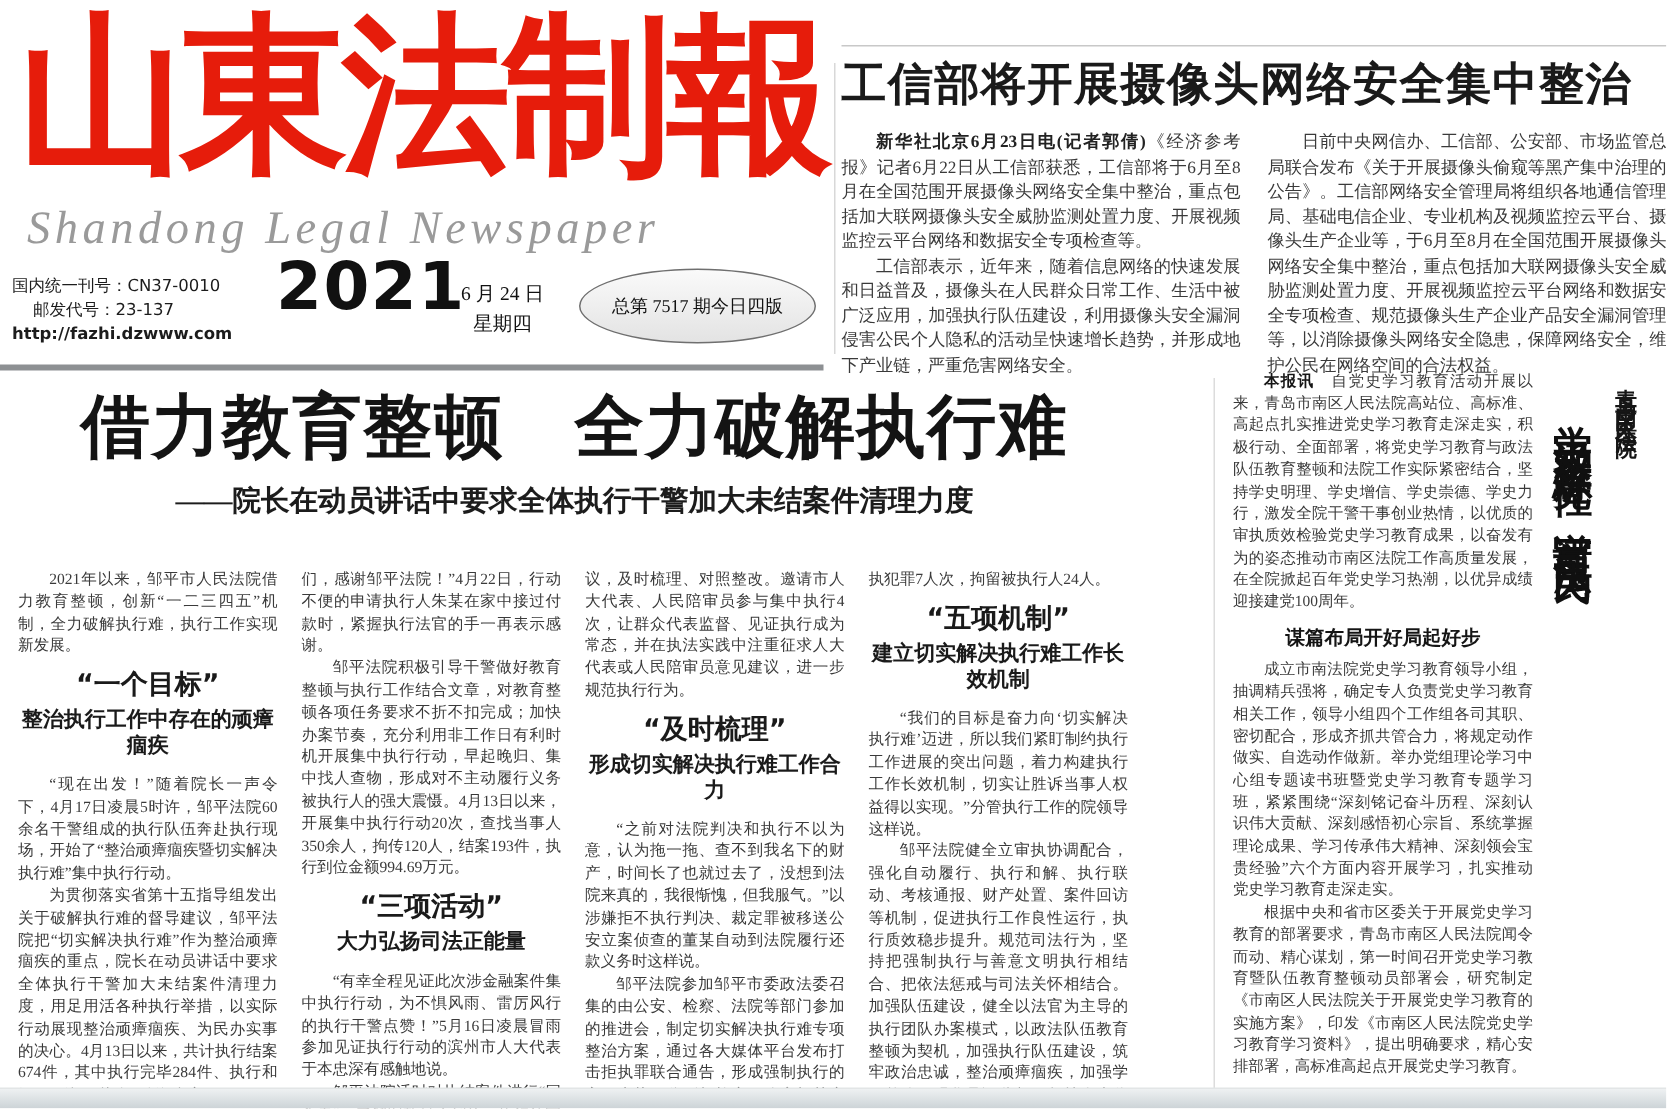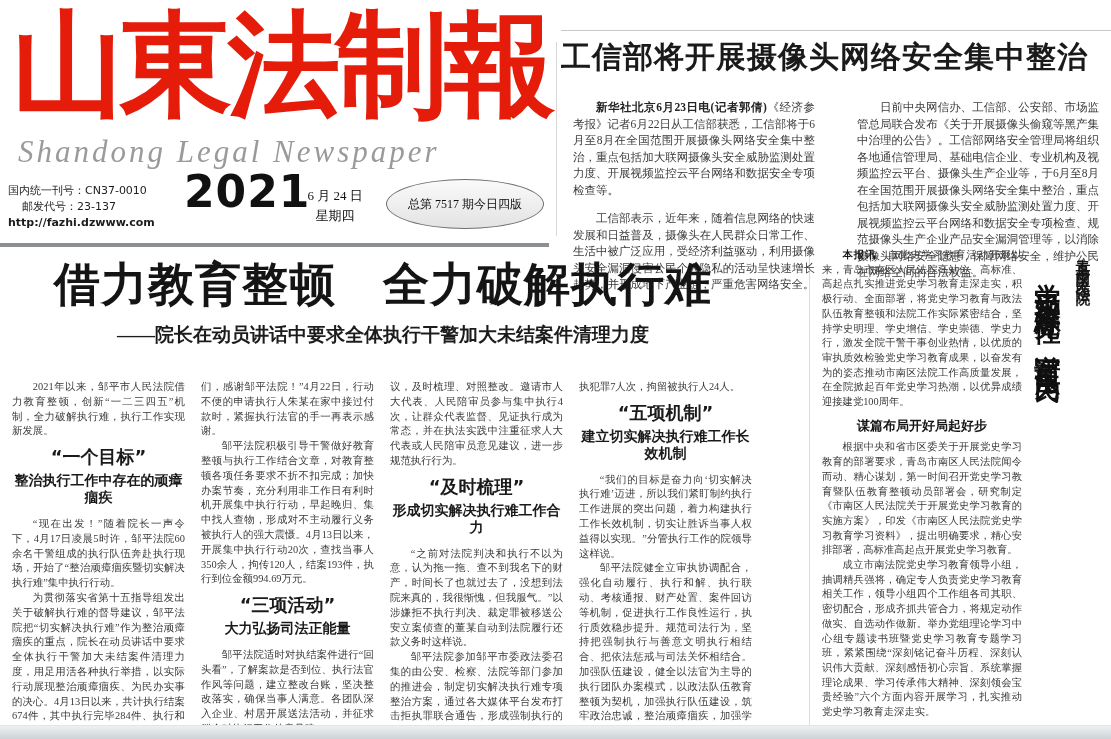--- a/index.html
+++ b/index.html
@@ -32,21 +32,21 @@
   .vdiv1{position:absolute;left:556px;top:42px;width:1px;height:194px;background:#d8d8d8;}
   .vdiv2{position:absolute;left:809px;top:252px;width:1px;height:474px;background:#dcdcdc;}
 
   
   .tr-article{position:absolute;left:561px;top:30px;width:550px;height:214px;
         border-top:1px solid #c8c8c8;padding-top:9px;box-sizing:border-box;}
   .tr-headline{margin:0 0 13px 0;font-size:30px;line-height:34px;font-weight:bold;color:#1a1a1a;
         letter-spacing:1px;white-space:nowrap;font-family:"Liberation Serif",serif;}
   .tr-cols{display:flex;gap:18px;}
   .tr-col{width:266px;font-size:11.5px;line-height:16.5px;text-align:justify;color:#3a3a3a;}
-  .tr-col p{margin:12px;text-indent:2em;}
+  .tr-col p{margin:0;text-indent:2em;}
   .tr-col b{font-weight:bold;color:#222;}
 
   
   .main-article{position:absolute;left:12px;top:252px;width:742px;height:487px;}
   .main-headline{margin:6px 0 0 0;text-align:center;font-family:"DejaVu Sans",sans-serif;
         font-weight:bold;font-size:46px;line-height:52px;color:#141414;letter-spacing:1px;
         white-space:nowrap;}
   .main-subhead{margin:14px 0 0 0;text-align:center;font-weight:bold;font-size:19px;
         line-height:22px;color:#1c1c1c;white-space:nowrap;}
   .main-cols{display:flex;gap:16px;margin-top:34px;height:363px;overflow:hidden;}
@@ -102,21 +102,21 @@
   </header>
 
   <div class="vdiv1"></div>
   <div class="vdiv2"></div>
 
   <section class="tr-article">
     <h2 class="tr-headline">工信部将开展摄像头网络安全集中整治</h2>
     <div class="tr-cols">
       <div class="tr-col">
         <p><b>新华社北京6月23日电(记者郭倩)</b><span>《经济参考报》记者6月22日从工信部获悉，工信部将于6月至8月在全国范围开展摄像头网络安全集中整治，重点包括加大联网摄像头安全威胁监测处置力度、开展视频监控云平台网络和数据安全专项检查等。</span></p>
-        <p>工信部表示，近年来，随着信息网络的快速发展和日益普及，摄像头在人民群众日常工作、生活中被广泛应用，受经济利益驱动，利用摄像头安全漏洞侵害公民个人隐私的活动呈快速增长趋势，并形成地下产业链，严重危害网络安全。</p>
+        <p>工信部表示，近年来，随着信息网络的快速发展和日益普及，摄像头在人民群众日常工作、生活中被广泛应用，加强执行队伍建设，利用摄像头安全漏洞侵害公民个人隐私的活动呈快速增长趋势，并形成地下产业链，严重危害网络安全。</p>
       </div>
       <div class="tr-col">
         <p>日前中央网信办、工信部、公安部、市场监管总局联合发布《关于开展摄像头偷窥等黑产集中治理的公告》。工信部网络安全管理局将组织各地通信管理局、基础电信企业、专业机构及视频监控云平台、摄像头生产企业等，于6月至8月在全国范围开展摄像头网络安全集中整治，重点包括加大联网摄像头安全威胁监测处置力度、开展视频监控云平台网络和数据安全专项检查、规范摄像头生产企业产品安全漏洞管理等，以消除摄像头网络安全隐患，保障网络安全，维护公民在网络空间的合法权益。</p>
       </div>
     </div>
   </section>
 
   <section class="main-article">
     <h1 class="main-headline">借力教育整顿　全力破解执行难</h1>
     <div class="main-subhead">——院长在动员讲话中要求全体执行干警加大未结案件清理力度</div>
@@ -129,20 +129,21 @@
         <p>“现在出发！”随着院长一声令下，4月17日凌晨5时许，邹平法院60余名干警组成的执行队伍奔赴执行现场，开始了“整治顽瘴痼疾暨切实解决执行难”集中执行行动。</p>
         <p>为贯彻落实省第十五指导组发出关于破解执行难的督导建议，邹平法院把“切实解决执行难”作为整治顽瘴痼疾的重点，院长在动员讲话中要求全体执行干警加大未结案件清理力度，用足用活各种执行举措，以实际行动展现整治顽瘴痼疾、为民办实事的决心。4月13日以来，共计执行结案674件，其中执行完毕284件、执行和解326件，执行到位金额8796.04万元。</p>
 
       </div>
 
       <div class="mcol">
         <p style="text-indent:0">们，感谢邹平法院！”4月22日，行动不便的申请执行人朱某在家中接过付款时，紧握执行法官的手一再表示感谢。</p>
         <p>邹平法院积极引导干警做好教育整顿与执行工作结合文章，对教育整顿各项任务要求不折不扣完成；加快办案节奏，充分利用非工作日有利时机开展集中执行行动，早起晚归、集中找人查物，形成对不主动履行义务被执行人的强大震慑。4月13日以来，开展集中执行行动20次，查找当事人350余人，拘传120人，结案193件，执行到位金额994.69万元。</p>
         <div class="sec-quote">“三项活动”</div>
         <div class="sec-title">大力弘扬司法正能量</div>
+        <p>“有幸全程见证此次涉金融案件集中执行行动，为不惧风雨、雷厉风行的执行干警点赞！”5月16日凌晨冒雨参加见证执行行动的滨州市人大代表于本忠深有感触地说。</p>
         <p>邹平法院适时对执结案件进行“回头看”，了解案款是否到位、执行法官作风等问题，建立整改台账，坚决整改落实，确保当事人满意。各团队深入企业、村居开展送法活动，并征求群众对执行工作的意见建</p>
       </div>
 
       <div class="mcol">
         <p style="text-indent:0">议，及时梳理、对照整改。邀请市人大代表、人民陪审员参与集中执行4次，让群众代表监督、见证执行成为常态，并在执法实践中注重征求人大代表或人民陪审员意见建议，进一步规范执行行为。</p>
         <div class="sec-quote">“及时梳理”</div>
         <div class="sec-title">形成切实解决执行难工作合力</div>
         <p>“之前对法院判决和执行不以为意，认为拖一拖、查不到我名下的财产，时间长了也就过去了，没想到法院来真的，我很惭愧，但我服气。”以涉嫌拒不执行判决、裁定罪被移送公安立案侦查的董某自动到法院履行还款义务时这样说。</p>
         <p>邹平法院参加邹平市委政法委召集的由公安、检察、法院等部门参加的推进会，制定切实解决执行难专项整治方案，通过各大媒体平台发布打击拒执罪联合通告，形成强制执行的高压态势。分别与检察、公安机关座谈交流，针对与检察机关的配合、充分发挥检察机关监督职能；发挥公安机关查找当事人和被执行人车辆、打击拒不履行法院判决、裁定犯罪、收拘等工作事项进行沟通协调。截至目前，邹平法院向公安机关移送协助查找被执行人成物共计160件次，移送拒</p>
       </div>
@@ -156,22 +157,22 @@
 
       </div>
 
     </div>
   </section>
 
   <section class="right-article">
     <div class="ra-text">
       <p class="lead"><b>本报讯</b>　<span>自党史学习教育活动开展以来，青岛市南区人民法院高站位、高标准、高起点扎实推进党史学习教育走深走实，积极行动、全面部署，将党史学习教育与政法队伍教育整顿和法院工作实际紧密结合，坚持学史明理、学史增信、学史崇德、学史力行，激发全院干警干事创业热情，以优质的审执质效检验党史学习教育成果，以奋发有为的姿态推动市南区法院工作高质量发展，在全院掀起百年党史学习热潮，以优异成绩迎接建党100周年。</span></p>
       <div class="ra-h">谋篇布局开好局起好步</div>
+      <p>成立市南法院党史学习教育领导小组，抽调精兵强将，确定专人负责党史学习教育相关工作，领导小组四个工作组各司其职、密切配合，形成齐抓共管合力，将规定动作做实、自选动作做新。举办党组理论学习中心组专题读书班暨党史学习教育专题学习班，紧紧围绕“深刻铭记奋斗历程、深刻认识伟大贡献、深刻感悟初心宗旨、系统掌握理论成果、学习传承伟大精神、深刻领会宝贵经验”六个方面内容开展学习，扎实推动党史学习教育走深走实。</p>
       <p>根据中央和省市区委关于开展党史学习教育的部署要求，青岛市南区人民法院闻令而动、精心谋划，第一时间召开党史学习教育暨队伍教育整顿动员部署会，研究制定《市南区人民法院关于开展党史学习教育的实施方案》，印发《市南区人民法院党史学习教育学习资料》，提出明确要求，精心安排部署，高标准高起点开展党史学习教育。</p>
-      <p>成立市南法院党史学习教育领导小组，抽调精兵强将，确定专人负责党史学习教育相关工作，领导小组四个工作组各司其职、密切配合，形成齐抓共管合力，将规定动作做实、自选动作做新。举办党组理论学习中心组专题读书班暨党史学习教育专题学习班，紧紧围绕“深刻铭记奋斗历程、深刻认识伟大贡献、深刻感悟初心宗旨、系统掌握理论成果、学习传承伟大精神、深刻领会宝贵经验”六个方面内容开展学习，扎实推动党史学习教育走深走实。</p>
       <div class="ra-h">学有章法落地有声入心入脑</div>
 
     </div>
     <div class="ra-headline-vertical">学史汲智淬炼党性　谱写司法为民</div>
     <div class="ra-org-vertical">青岛市南区人民法院：</div>
   </section>
 
   <div class="bottom-strip"></div>
 
 </div>

